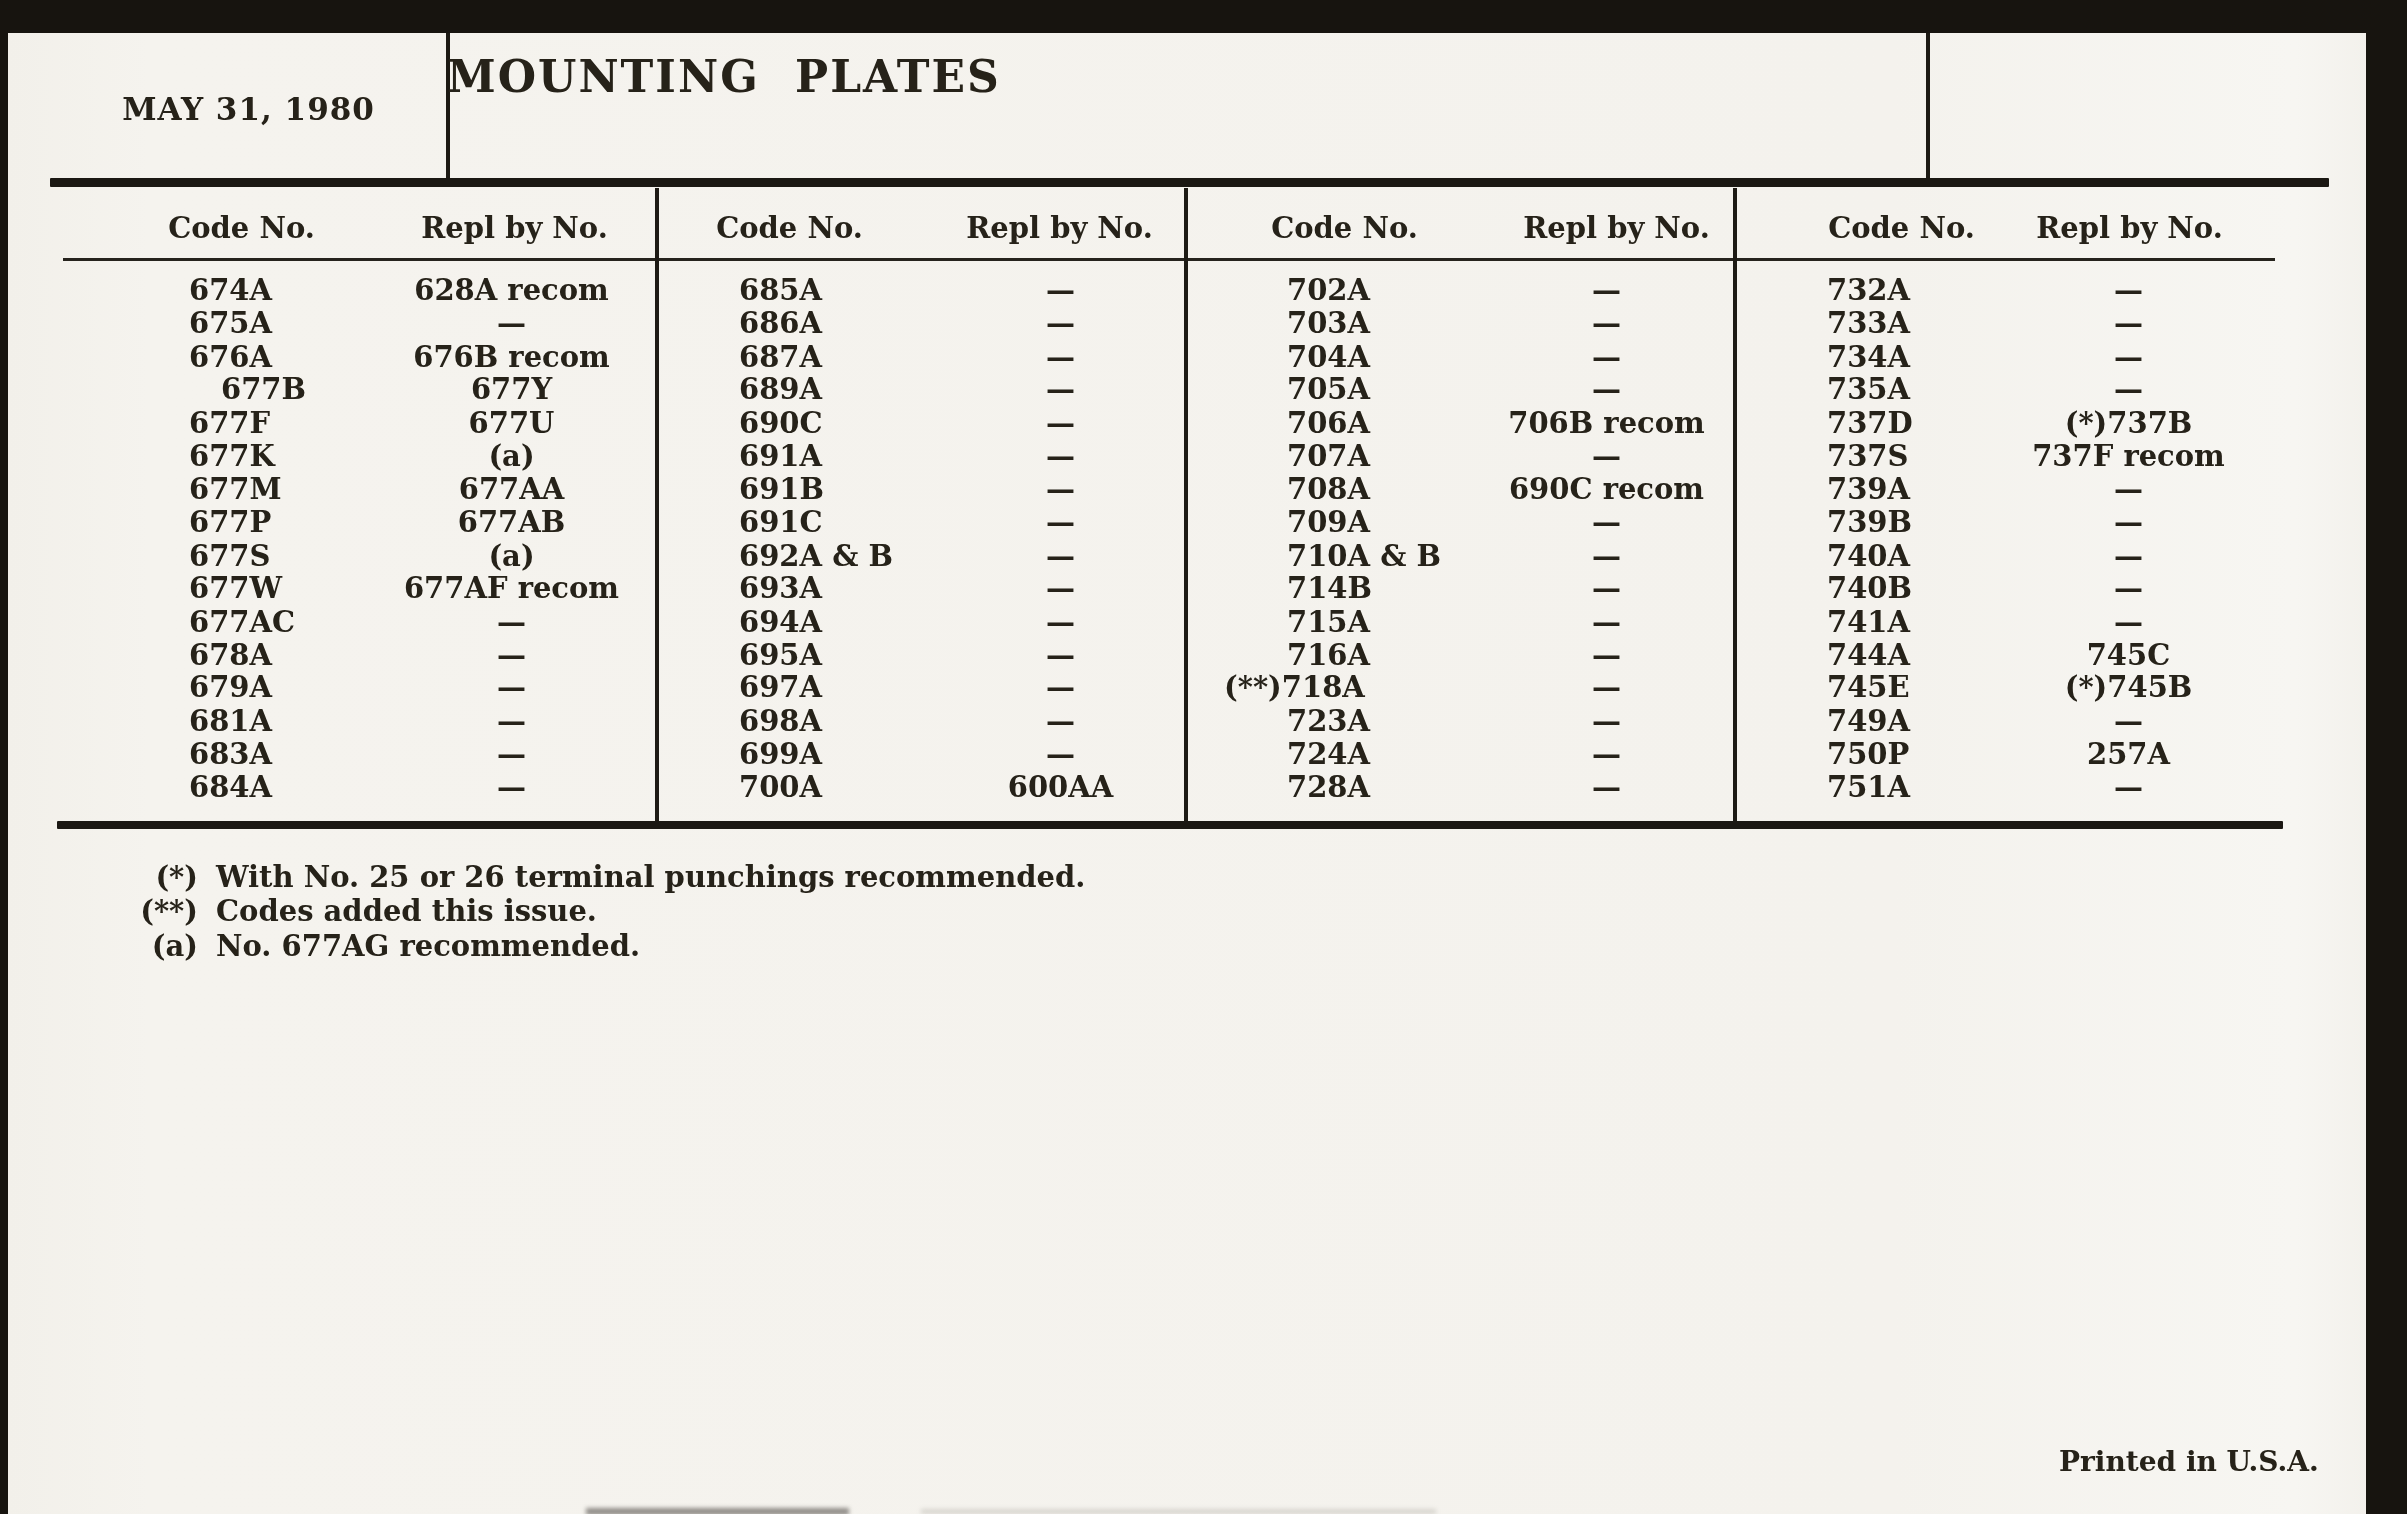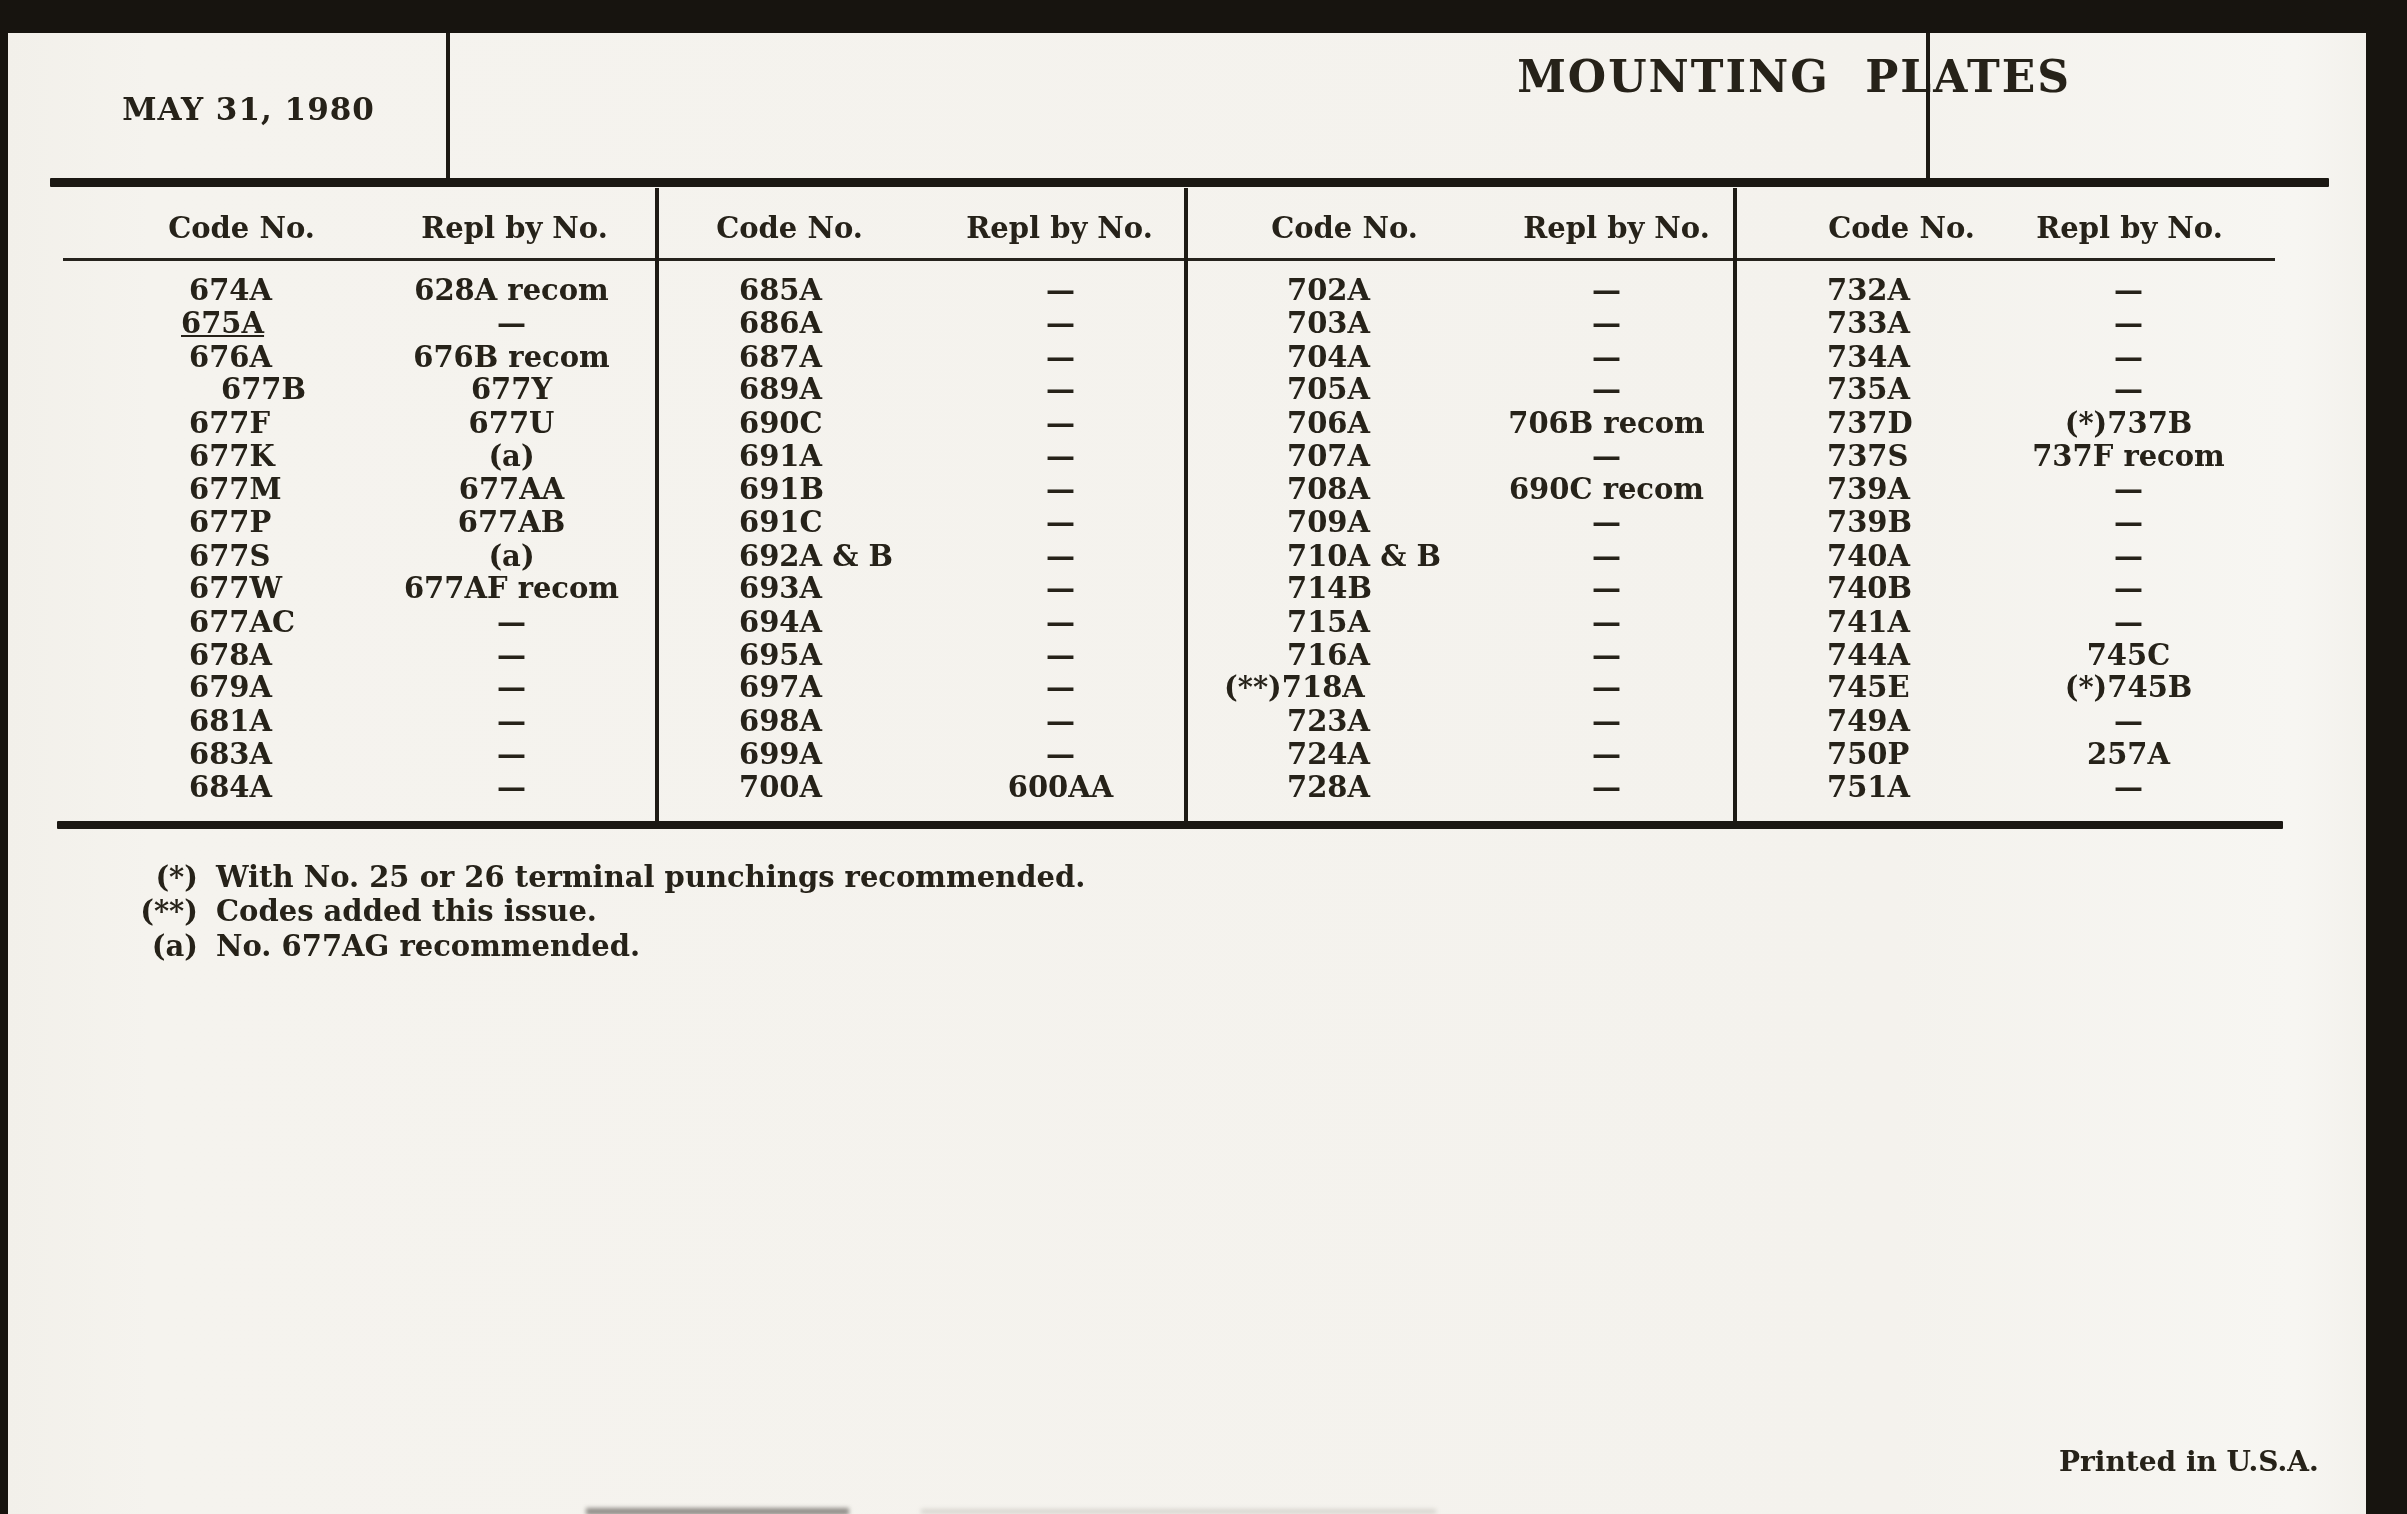--- a/index.html
+++ b/index.html
@@ -15,21 +15,21 @@
     position:absolute;left:8px;top:33px;width:2358px;height:1482px;
     background:linear-gradient(90deg,#f2f0ea 0%,#f5f3ee 6%,#f4f2ed 80%,#f7f6f2 97%,#f3f1ec 100%);
   }
   .vline{position:absolute;width:4px;background:#1d1a14;}
   .rule-heavy{position:absolute;height:9px;background:#1b1813;border-radius:1px;}
   .rule-thin{position:absolute;height:3px;background:#26231d;}
   .date{
     position:absolute;left:117px;top:91px;width:263px;
     text-align:center;font-size:31px;font-weight:700;letter-spacing:1px;white-space:nowrap;
   }
-  .title-wrap{position:absolute;left:447px;top:0;width:1624px;text-align:right;}
+  .title-wrap{position:absolute;left:447px;top:0;width:1624px;text-align:left;}
   .title{
     margin-top:51px;font-size:44px;font-weight:700;letter-spacing:2px;word-spacing:18px;white-space:nowrap;
   }
   .subtitle{
     margin-top:14px;font-size:33px;font-weight:400;letter-spacing:0.5px;white-space:nowrap;
   }
   .status{
     position:absolute;left:1980px;top:79px;
     font-size:31px;font-weight:700;letter-spacing:1.5px;line-height:33px;white-space:nowrap;
   }
@@ -77,21 +77,21 @@
   <div class="vline" style="left:655px;top:188px;height:641px;"></div>
   <div class="vline" style="left:1184px;top:188px;height:641px;"></div>
   <div class="vline" style="left:1733px;top:188px;height:641px;"></div>
   <div class="rule-heavy" style="left:57px;top:821px;width:2226px;height:8px;"></div>
 
   <div id="table-layer">
       <div class="col-hdr" style="left: 241px;">Code No.</div>
       <div class="col-hdr" style="left: 514px;">Repl by No.</div>
       <div class="cell code" style="left: 189px; top: 275px;">674A</div>
       <div class="cell repl" style="left: 512px; top: 275px;">628A recom</div>
-      <div class="cell code" style="left: 181px; top: 308px; text-decoration: underline;">675A</div>
+      <div class="cell code" style="left: 189px; top: 308px;">675A</div>
       <div class="cell repl" style="left: 512px; top: 308px;">—</div>
       <div class="cell code" style="left: 189px; top: 342px;">676A</div>
       <div class="cell repl" style="left: 512px; top: 342px;">676B recom</div>
       <div class="cell code" style="left: 189px; top: 374px; margin-left: 32px;">677B</div>
       <div class="cell repl" style="left: 512px; top: 374px;">677Y</div>
       <div class="cell code" style="left: 189px; top: 408px;">677F</div>
       <div class="cell repl" style="left: 512px; top: 408px;">677U</div>
       <div class="cell code" style="left: 189px; top: 441px;">677K</div>
       <div class="cell repl" style="left: 512px; top: 441px;">(a)</div>
       <div class="cell code" style="left: 189px; top: 474px;">677M</div>

